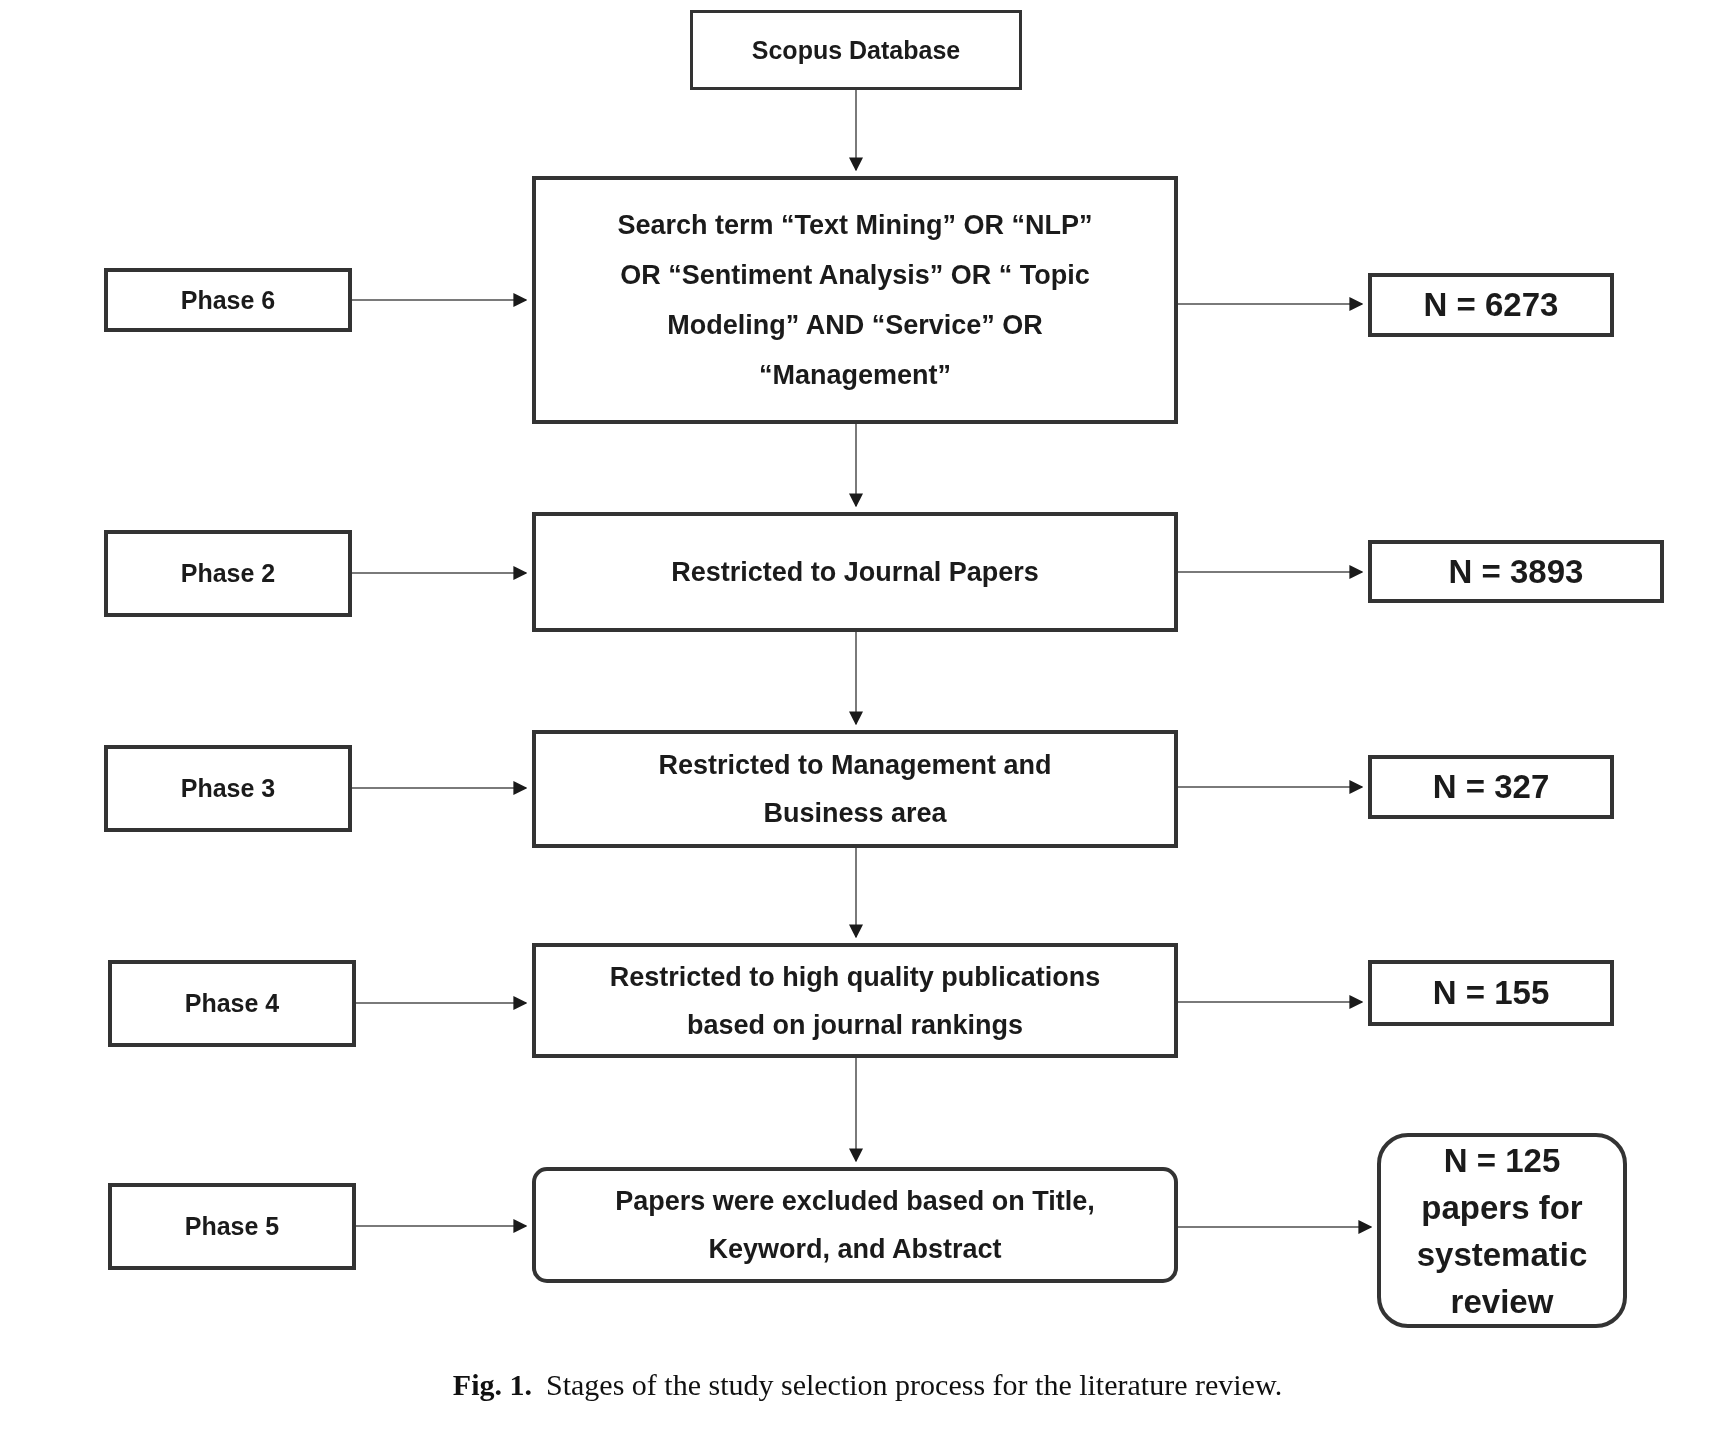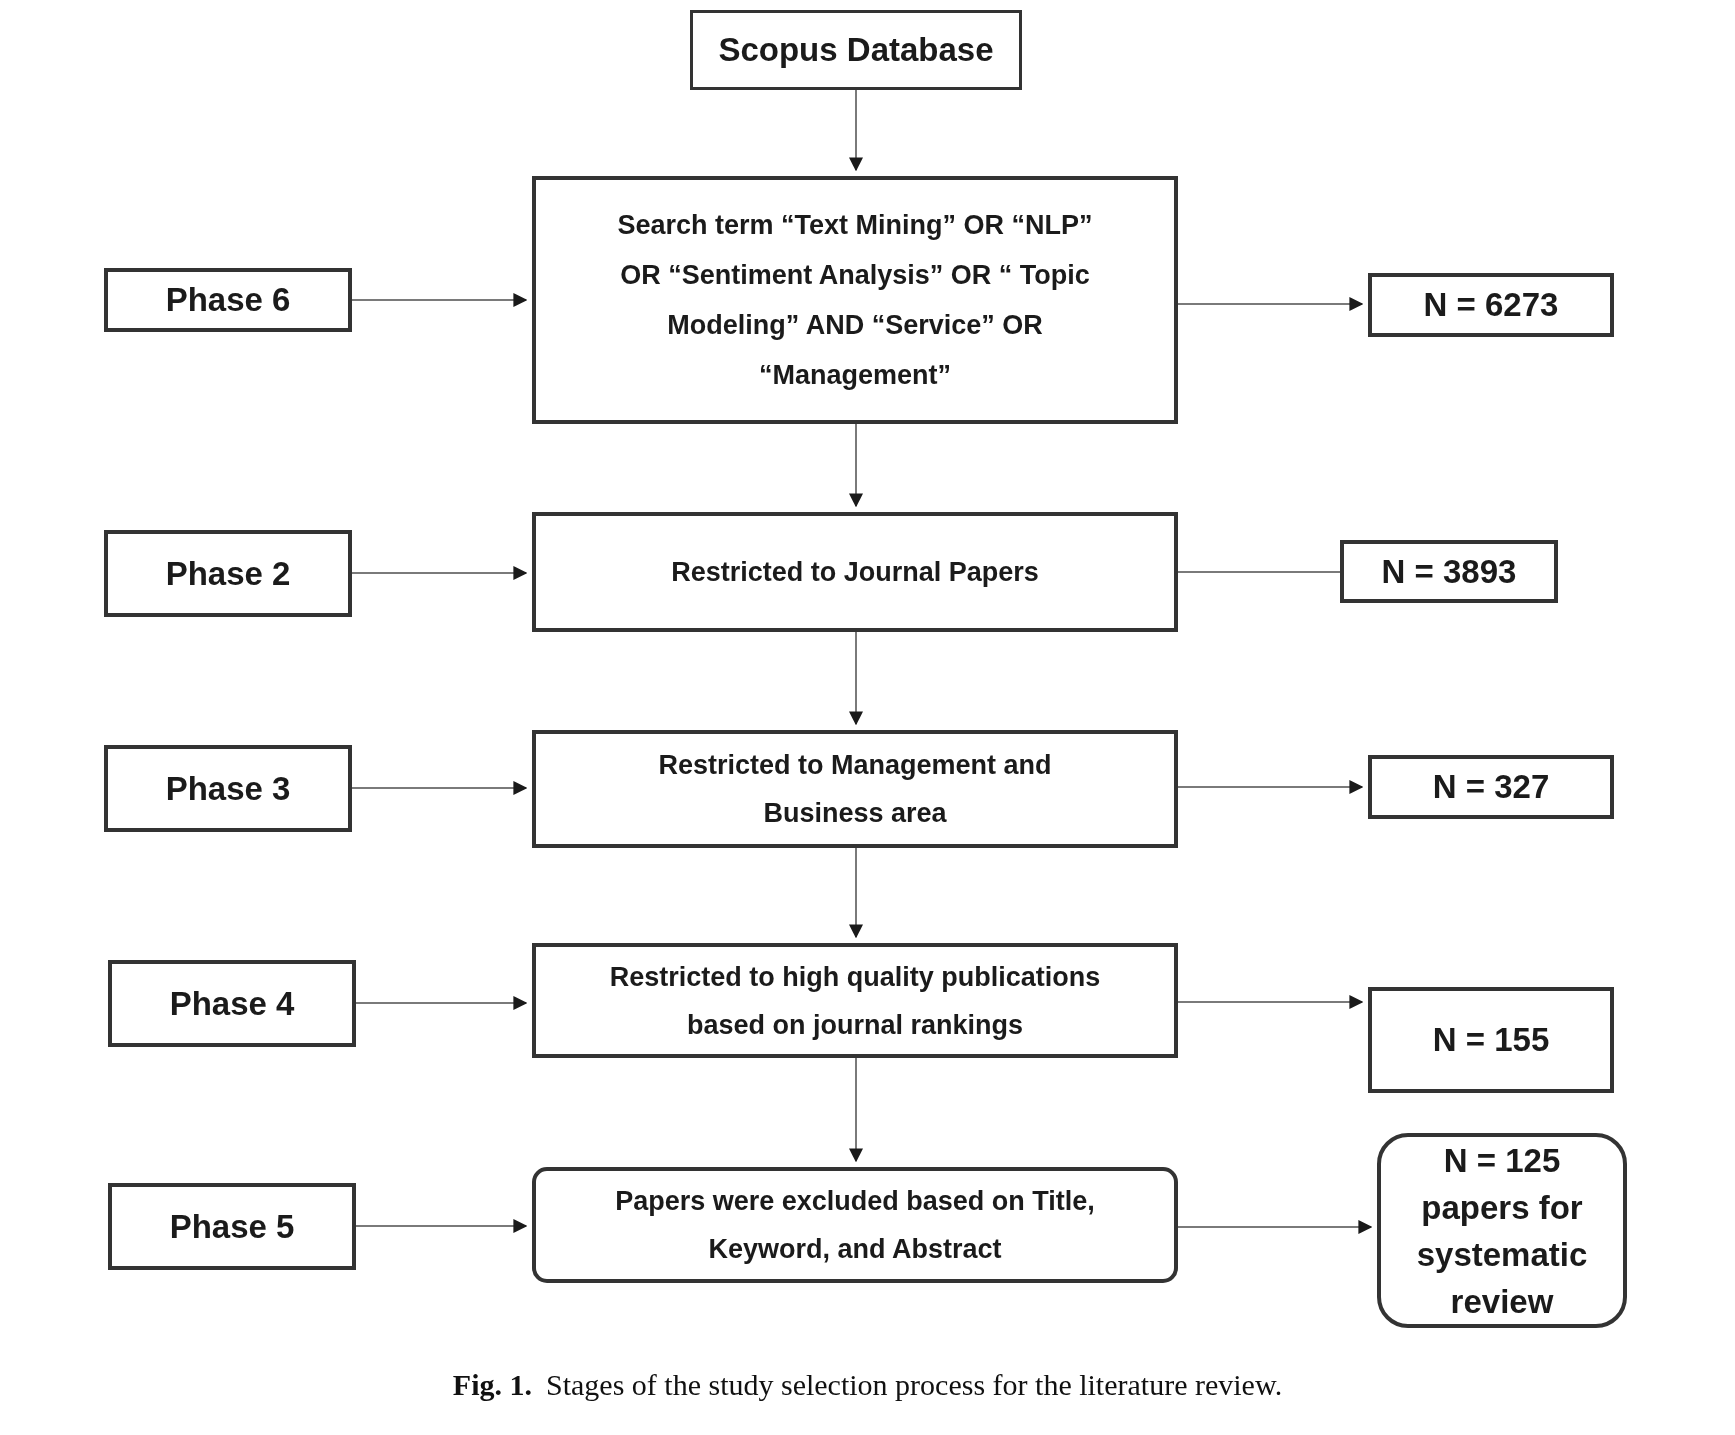--- a/index.html
+++ b/index.html
@@ -22,21 +22,21 @@
     box-sizing: border-box;
     background: #ffffff;
     border: 4px solid #333333;
     display: flex;
     align-items: center;
     justify-content: center;
     text-align: center;
     font-weight: 700;
     color: #1b1b1b;
   }
-  .lbl   { font-size: 33px; }
+  .lbl   { font-size: 25px; }
   .step  { font-size: 27px; line-height: 48px; padding: 0 30px; }
   .step.wrap4 { line-height: 50px; }
   .multi { white-space: pre-line; }
   .result { font-size: 33px; }
   .result.multi { line-height: 47px; }
   .caption {
     position: absolute;
     left: 0; top: 1368px;
     width: 100%;
     text-align: center;
@@ -88,31 +88,31 @@
 
   <div class="box lbl" style="left:104px; top:268px; width:248px; height:64px;">Phase 6</div>
   <div class="box step wrap4 multi" style="left:532px; top:176px; width:646px; height:248px;">Search term “Text Mining” OR “NLP”
 OR “Sentiment Analysis” OR “ Topic
 Modeling” AND “Service” OR
 “Management”</div>
   <div class="box result" style="left:1368px; top:273px; width:246px; height:64px;">N = 6273</div>
 
   <div class="box lbl" style="left:104px; top:530px; width:248px; height:87px;">Phase 2</div>
   <div class="box step" style="left:532px; top:512px; width:646px; height:120px;">Restricted to Journal Papers</div>
-  <div class="box result" style="left:1340px; top:540px; width:218px; height:63px;text-align:right;">N = 3893</div>
+  <div class="box result" style="left:1368px; top:540px; width:296px; height:63px;text-align:right;">N = 3893</div>
 
   <div class="box lbl" style="left:104px; top:745px; width:248px; height:87px;">Phase 3</div>
   <div class="box step multi" style="left:532px; top:730px; width:646px; height:118px;">Restricted to Management and
 Business area</div>
   <div class="box result" style="left:1368px; top:755px; width:246px; height:64px;">N = 327</div>
 
   <div class="box lbl" style="left:108px; top:960px; width:248px; height:87px;">Phase 4</div>
   <div class="box step multi" style="left:532px; top:943px; width:646px; height:115px;">Restricted to high quality publications
 based on journal rankings</div>
-  <div class="box result" style="left:1368px; top:960px; width:246px; height:106px;margin-top:27px;">N = 155</div>
+  <div class="box result" style="left:1368px; top:960px; width:246px; height:66px;">N = 155</div>
 
   <div class="box lbl" style="left:108px; top:1183px; width:248px; height:87px;">Phase 5</div>
   <div class="box step multi" style="left:532px; top:1167px; width:646px; height:116px;border-radius:15px;">Papers were excluded based on Title,
 Keyword, and Abstract</div>
   <div class="box result multi" style="left:1377px; top:1133px; width:250px; height:195px;border-radius:31px;">N = 125
 papers for
 systematic
 review</div>
 
   <div class="caption">

